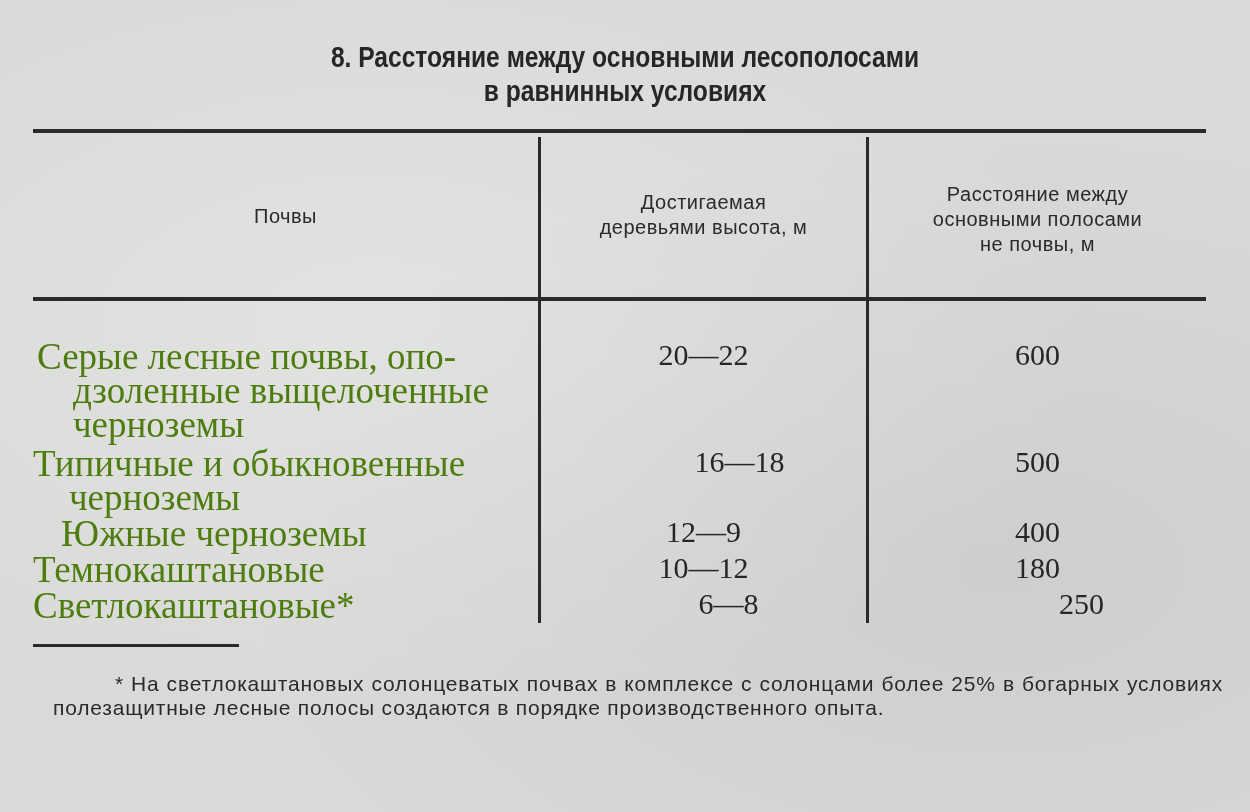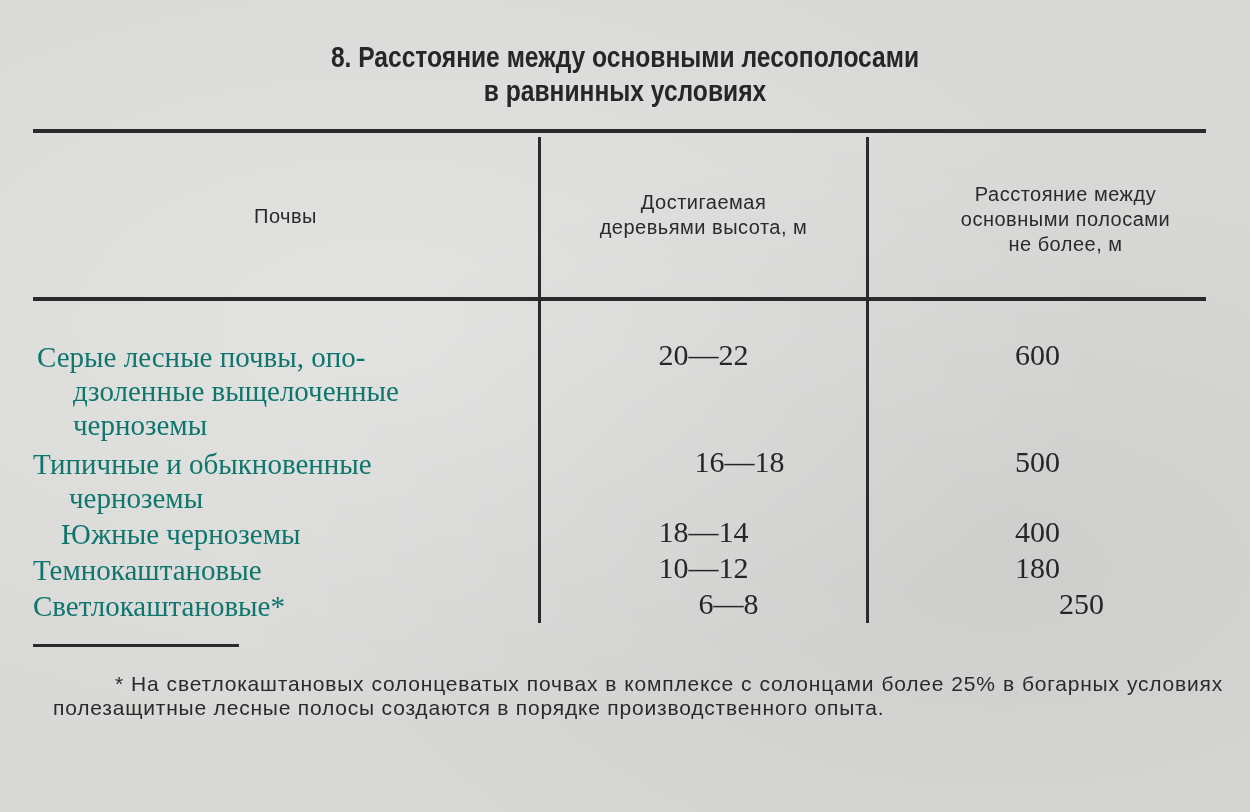--- a/index.html
+++ b/index.html
@@ -20,21 +20,21 @@
   }
   .title.l1 { top:40px; }
   .title.l2 { top:74px; }
   .hrule { position:absolute; background:#2a2a2a; }
   .vrule { position:absolute; background:#2a2a2a; width:3px; }
   .hdr {
     position:absolute; text-align:center; font-family:"Liberation Sans", sans-serif;
     font-size:20px; line-height:25px; color:#2a2a2a; letter-spacing:0.5px;
   }
   .cell-name {
-    position:absolute; font-size:29px; line-height:34px; color:#0f766e;
+    position:absolute; font-size:37px; line-height:34px; color:#4d7c0f;
     text-align:justify; text-align-last:left;
   }
   .cell-name .indent { display:block; padding-left:36px; }
   .num {
     position:absolute; font-size:30px; line-height:34px; text-align:center; color:#262626;
   }
   .foot {
     position:absolute; left:37px; width:1170px; font-family:"Liberation Sans", sans-serif;
     font-size:21px; line-height:24px; color:#2a2a2a; text-align:justify; letter-spacing:0.8px;margin-left:16px;
   }
@@ -53,24 +53,24 @@
 <div class="vrule" style="left:866px; top:137px; height:486px;"></div>
 
 <div>
   <div class="hdr" style="left:33px; width:505px; top:204px;">
     <span>Почвы</span>
   </div>
   <div class="hdr" style="left:541px; width:325px; top:190px;">
     <div>Достигаемая</div>
     <div>деревьями высота, м</div>
   </div>
-  <div class="hdr" style="left:869px; width:337px; top:182px;padding-left:28px;">
+  <div class="hdr" style="left:869px; width:337px; top:182px;">
     <div>Расстояние между</div>
     <div>основными полосами</div>
-    <div>не более, м</div>
+    <div>не почвы, м</div>
   </div>
 </div>
 
 <div>
 
   <div class="cell-name" style="left:37px; top:340px; width:480px;">
     <span>Серые лесные почвы, опо-</span>
     <span class="indent">дзоленные выщелоченные</span>
     <span class="indent">черноземы</span>
   </div>
@@ -80,21 +80,21 @@
   <div class="cell-name" style="left:33px; top:447px; width:484px;">
     <span>Типичные и обыкновенные</span>
     <span class="indent">черноземы</span>
   </div>
   <div class="num" style="left:541px; width:325px; top:445px;padding-left:36px;">16—18</div>
   <div class="num" style="left:869px; width:337px; top:445px;">500</div>
 
   <div class="cell-name" style="left:33px; top:517px; width:484px;margin-left:28px;">
     <span>Южные черноземы</span>
   </div>
-  <div class="num" style="left:541px; width:325px; top:515px;">18—14</div>
+  <div class="num" style="left:541px; width:325px; top:515px;">12—9</div>
   <div class="num" style="left:869px; width:337px; top:515px;">400</div>
 
   <div class="cell-name" style="left:33px; top:553px; width:484px;">
     <span>Темнокаштановые</span>
   </div>
   <div class="num" style="left:541px; width:325px; top:551px;">10—12</div>
   <div class="num" style="left:869px; width:337px; top:551px;">180</div>
 
   <div class="cell-name" style="left:33px; top:589px; width:484px;">
     <span>Светлокаштановые*</span>

